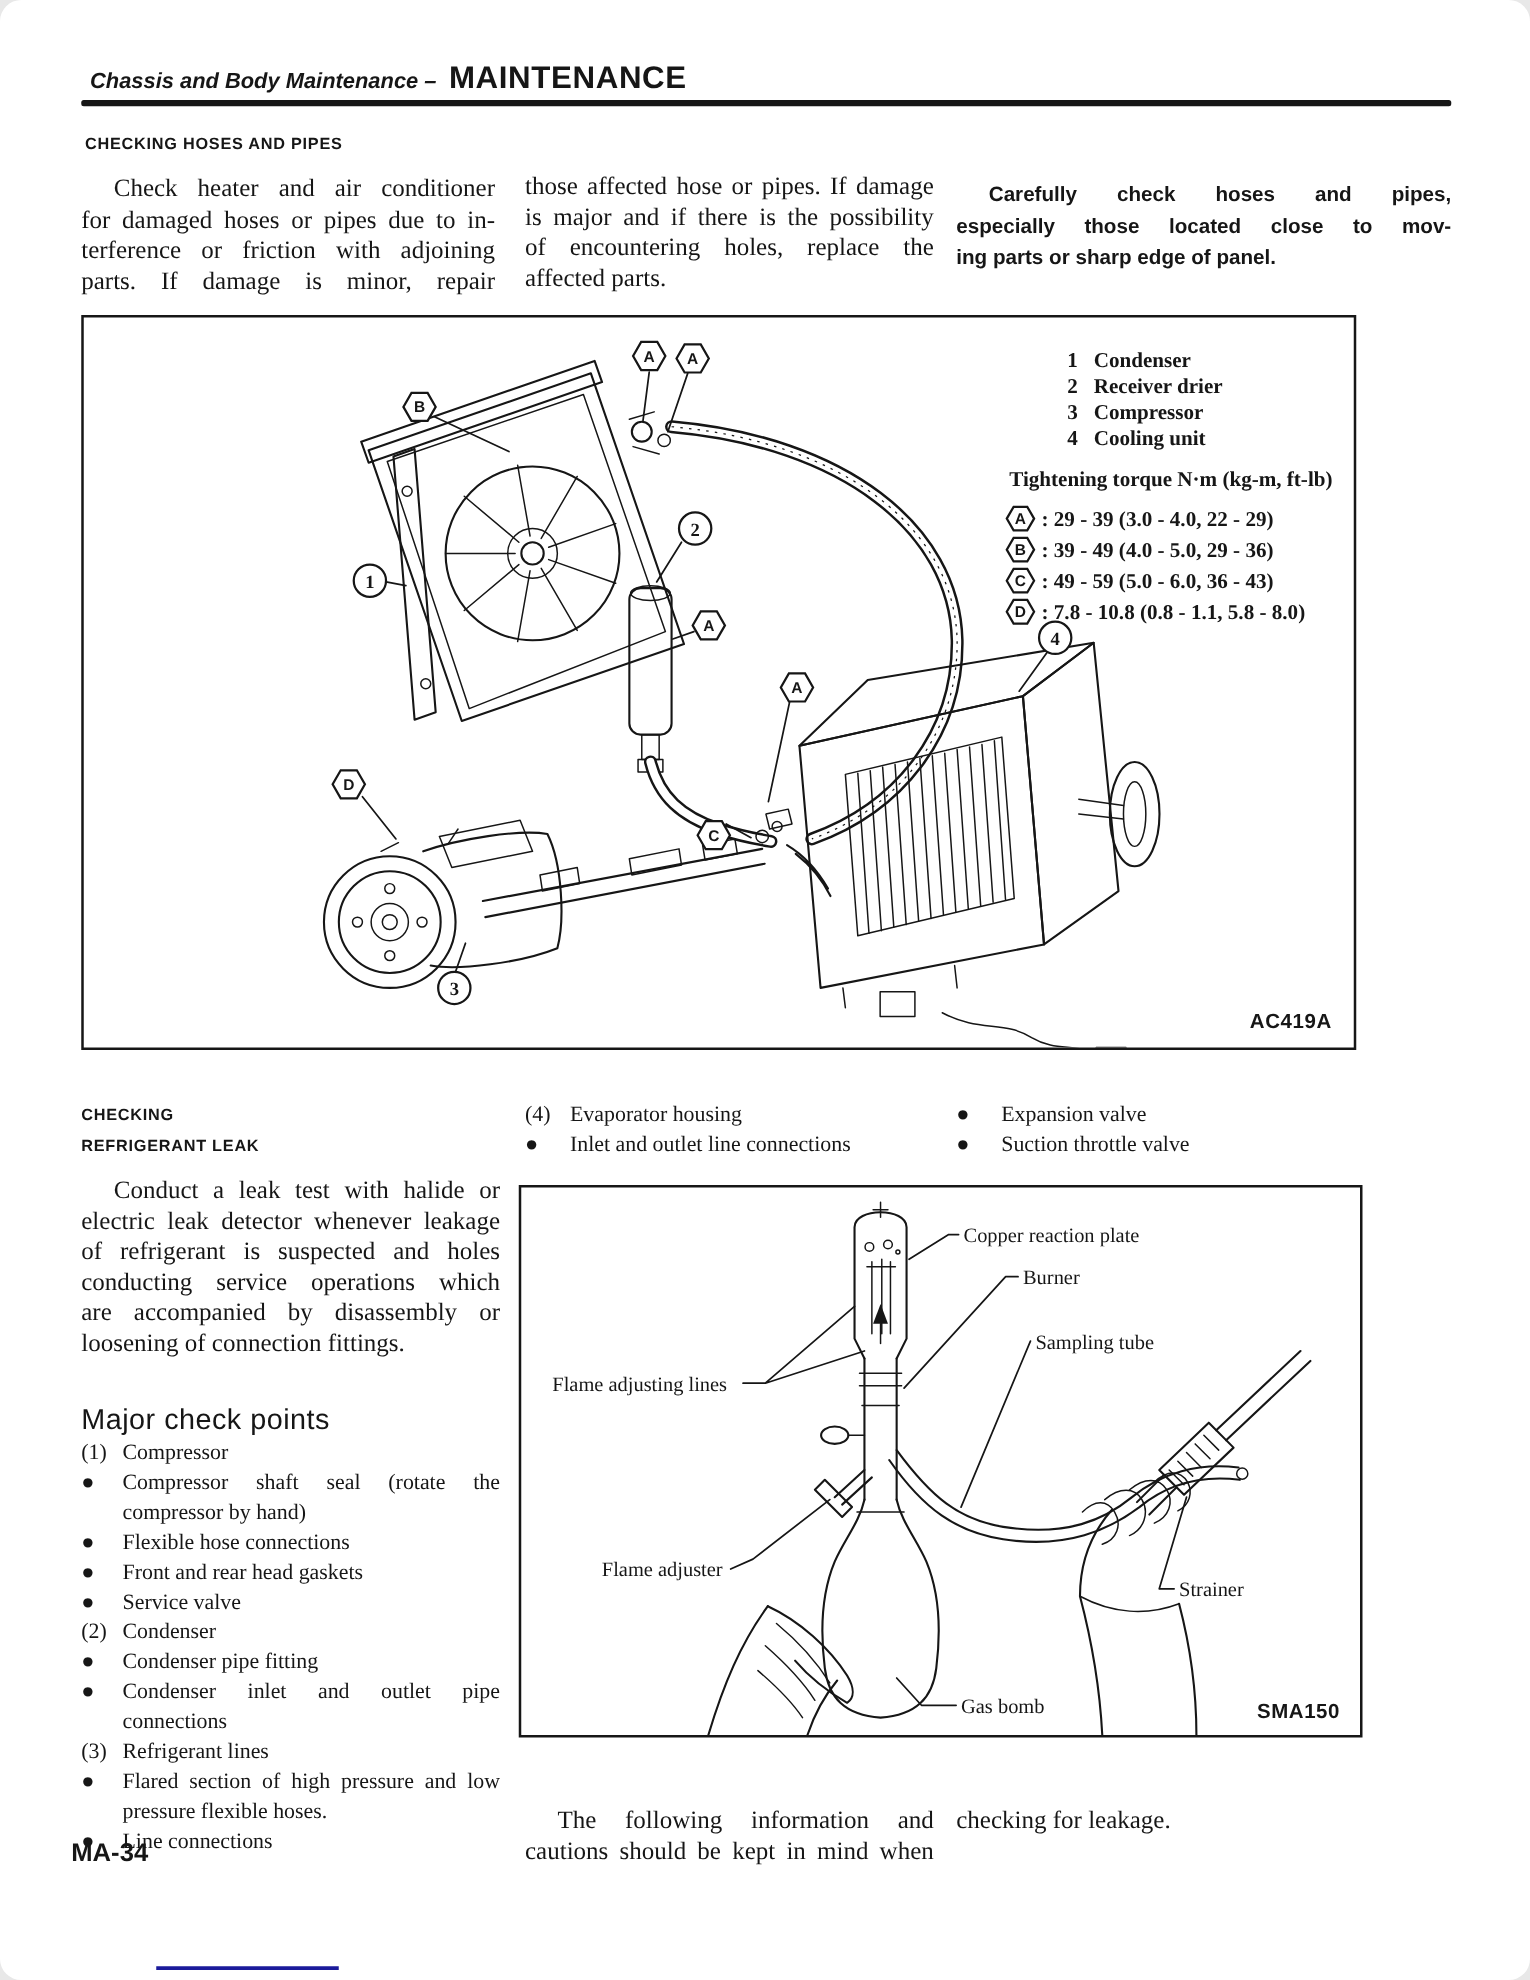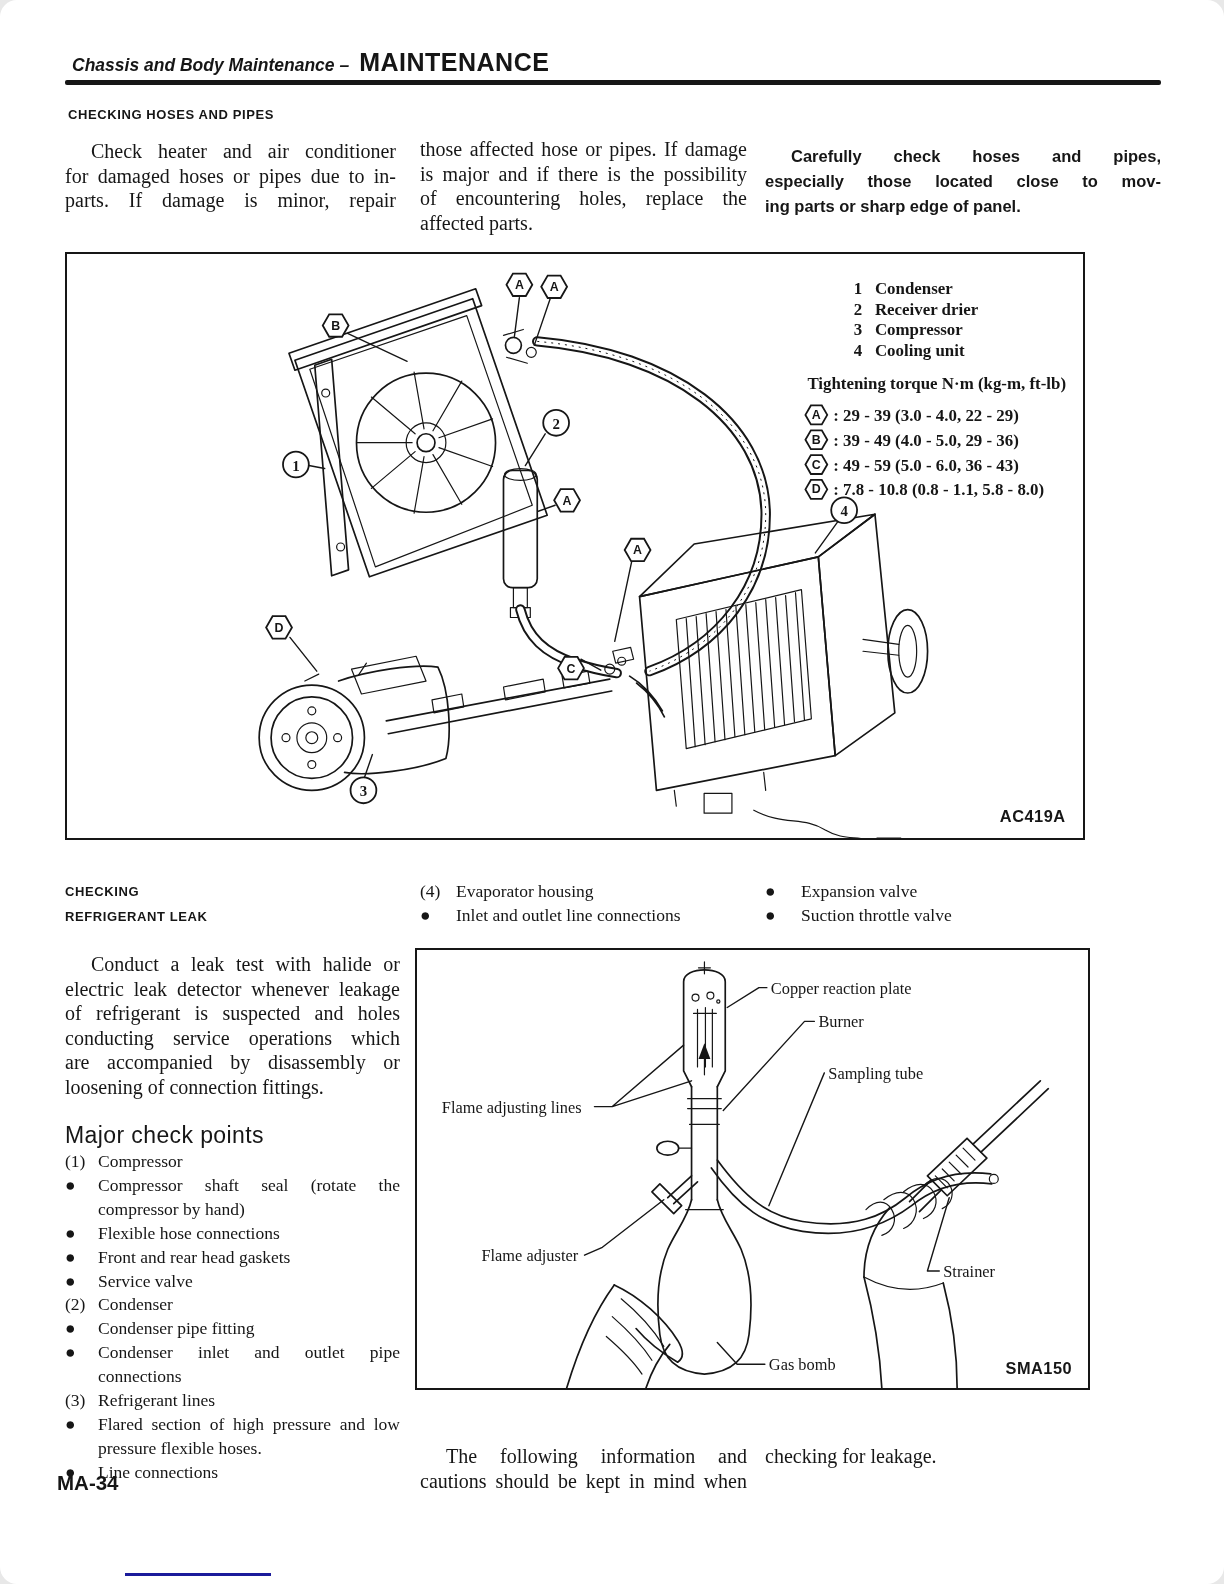--- a/index.html
+++ b/index.html
@@ -62,20 +62,21 @@
     <span class="crumb">Chassis and Body Maintenance –</span>
     <span class="doc-title">MAINTENANCE</span>
   </div>
   <div class="abs head-rule" style="left:65px; top:80px; width:1096px;"></div>
 
   <div class="abs h-section" style="left:68px; top:103px;">CHECKING HOSES AND PIPES</div>
 
   <div class="abs" style="left:65px; top:139px; width:331px;">
     <div class="tline stretch indent">Check heater and air conditioner</div>
     <div class="tline stretch">for damaged hoses or pipes due to in-</div>
+    <div class="tline stretch">terference or friction with adjoining</div>
     <div class="tline stretch">parts. If damage is minor, repair</div>
   </div>
 
   <div class="abs" style="left:420px; top:137px; width:327px;">
     <div class="tline stretch">those affected hose or pipes. If damage</div>
     <div class="tline stretch">is major and if there is the possibility</div>
     <div class="tline stretch">of encountering holes, replace the</div>
     <div class="tline">affected parts.</div>
   </div>
 
@@ -273,21 +274,21 @@
     <div class="li">
       <span class="mk">●</span>
       <span class="tx">Expansion valve</span>
     </div>
     <div class="li">
       <span class="mk">●</span>
       <span class="tx">Suction throttle valve</span>
     </div>
   </div>
 
-  <div class="abs" style="left:65px; top:940px; width:335px;margin-top:12px;">
+  <div class="abs" style="left:65px; top:940px; width:335px;">
     <div class="tline stretch indent">Conduct a leak test with halide or</div>
     <div class="tline stretch">electric leak detector whenever leakage</div>
     <div class="tline stretch">of refrigerant is suspected and holes</div>
     <div class="tline stretch">conducting service operations which</div>
     <div class="tline stretch">are accompanied by disassembly or</div>
     <div class="tline">loosening of connection fittings.</div>
   </div>
 
   <div class="abs h-sub" style="left:65px; top:1122px;">Major check points</div>
 

